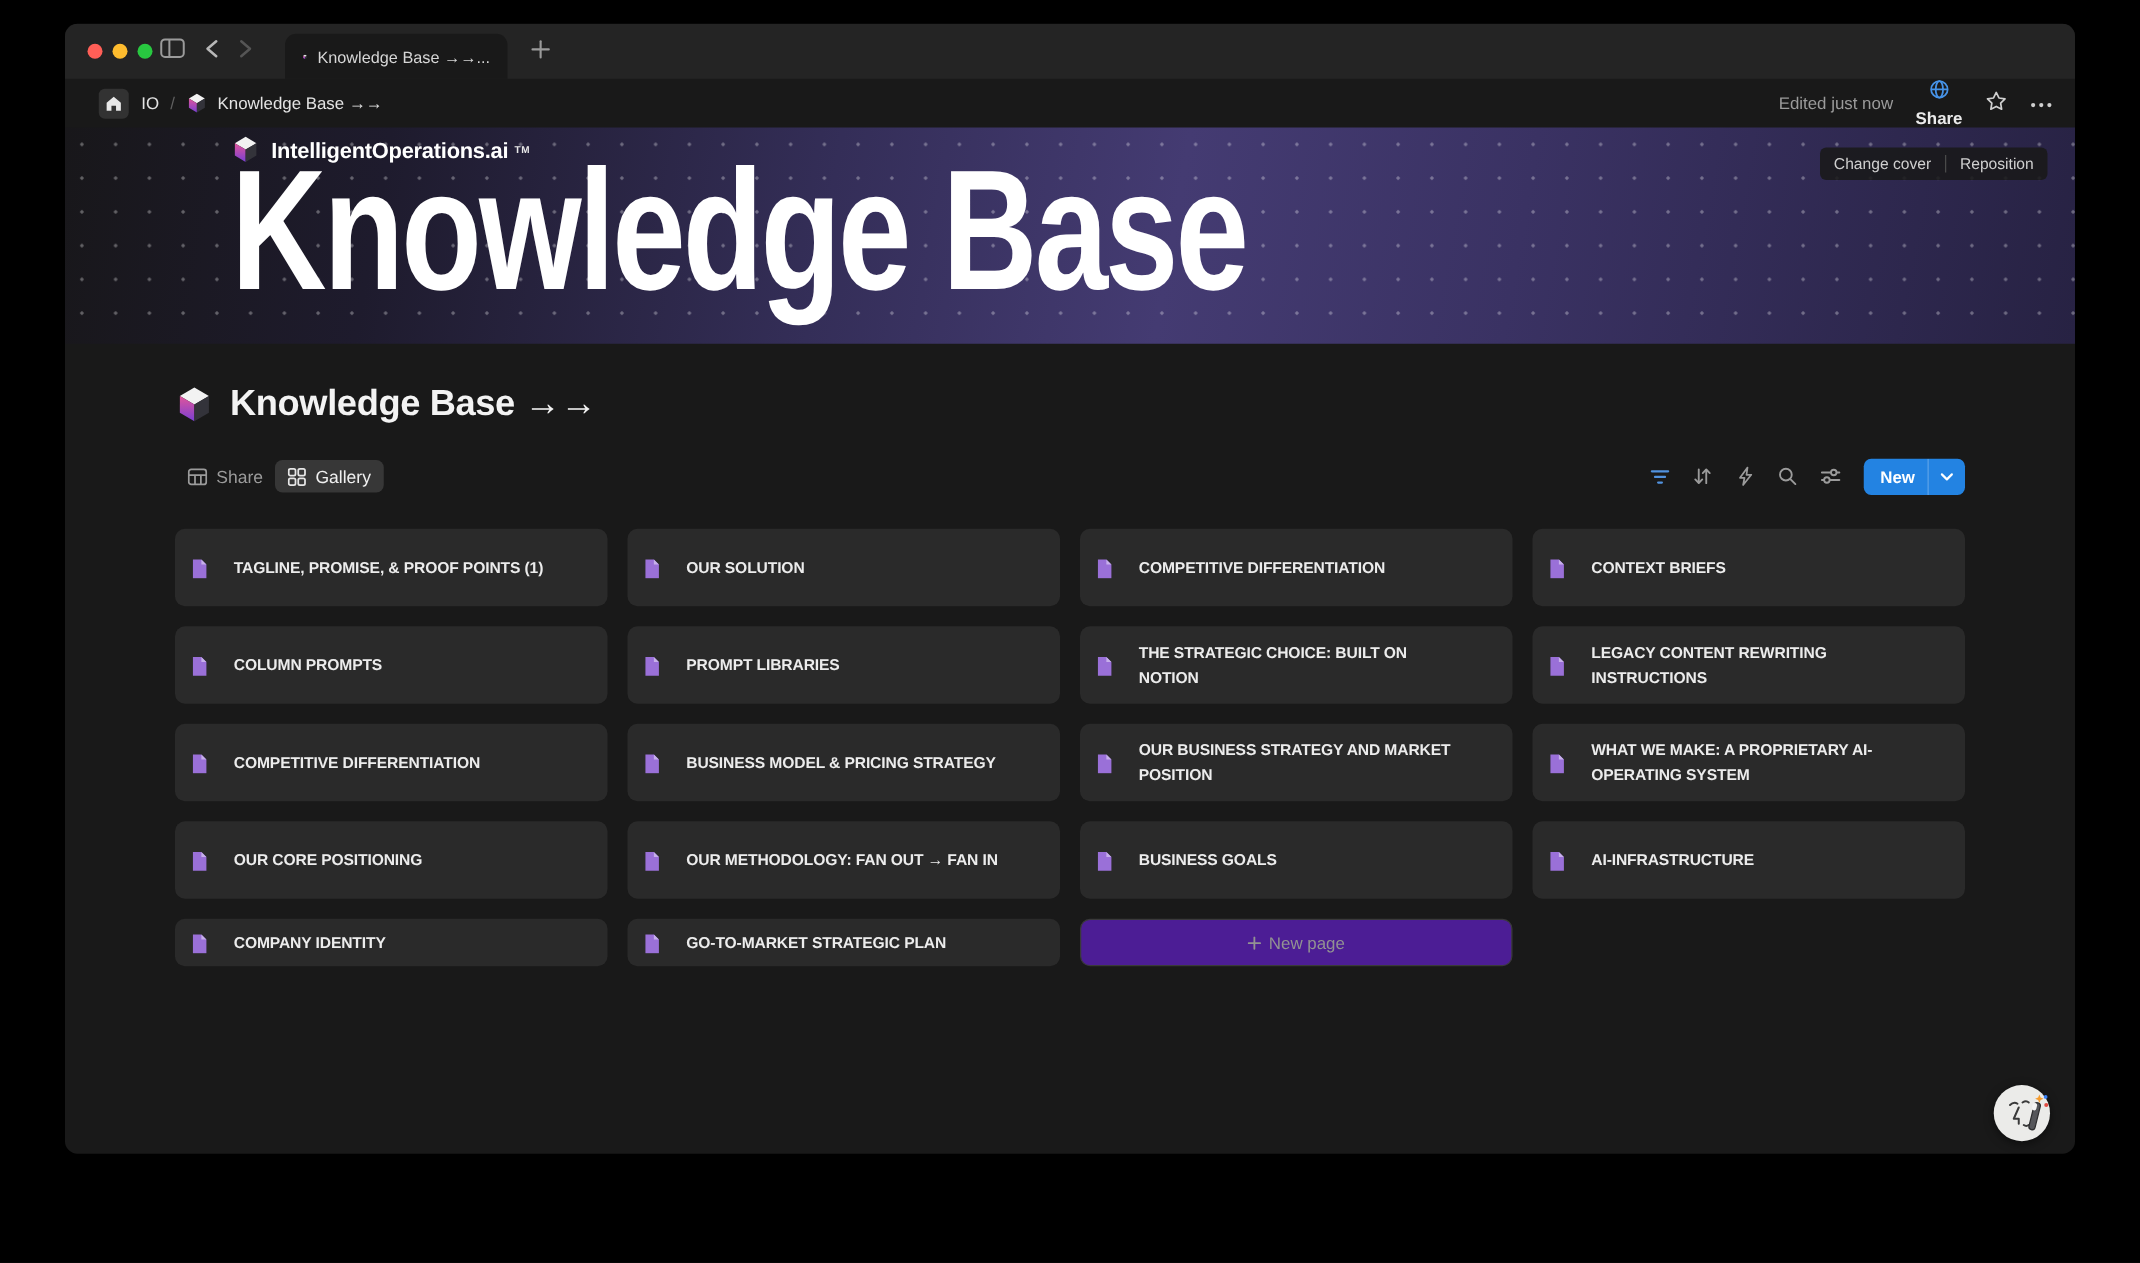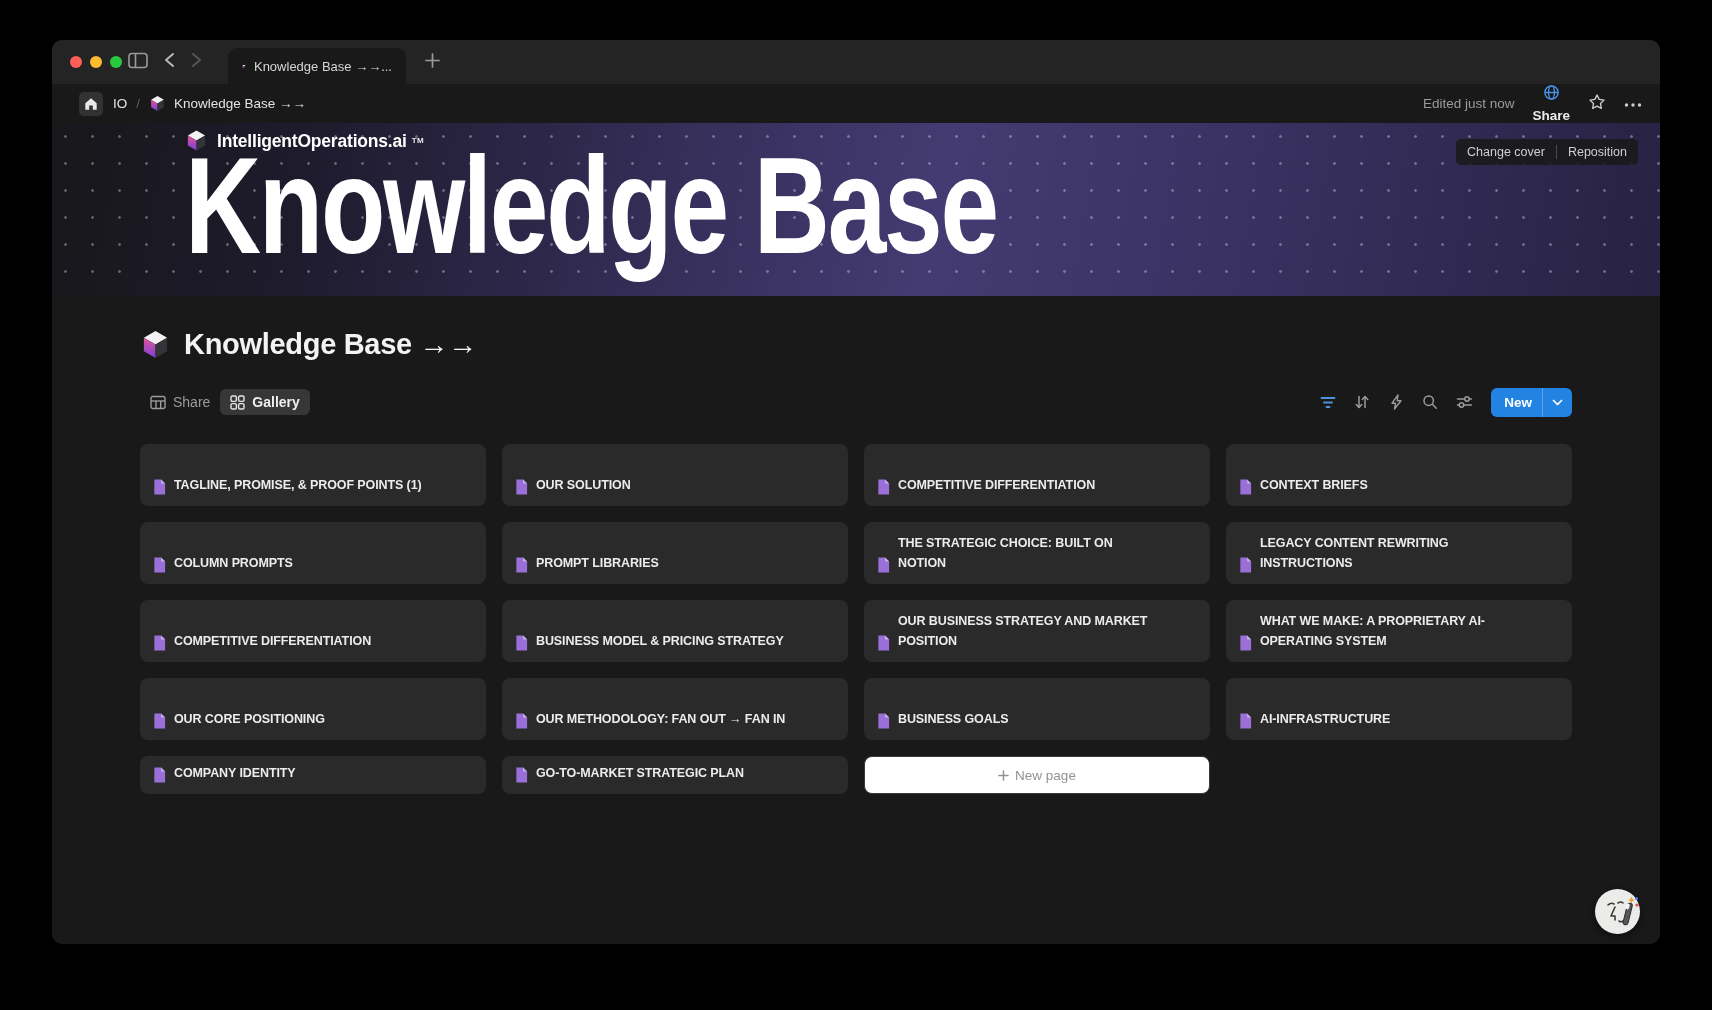--- a/index.html
+++ b/index.html
@@ -1,19 +1,19 @@
 <!DOCTYPE html>
 <html><head>
 <meta charset="utf-8">
 <style>
   * { margin:0; padding:0; box-sizing:border-box; }
   html,body { width:1712px; height:1010px; background:#000; overflow:hidden;
               font-family:"Liberation Sans", sans-serif; }
 
-  .window { position:absolute; left:52px; top:40px; width:1608px; height:904px;
+  .window { position:absolute; left:52px; top:19px; width:1608px; height:904px;
             background:#191919; border-radius:10px; overflow:hidden;
             box-shadow:0 18px 50px rgba(0,0,0,.7); }
 
   
   .tabbar { height:44px; background:#242424; display:flex; align-items:flex-end; position:relative; }
   .traffic { position:absolute; left:18px; top:16px; display:flex; gap:8px; }
   .light { width:12px; height:12px; border-radius:50%; }
   .l-red{background:#ff5f57}.l-yellow{background:#febc2e}.l-green{background:#28c840}
   .chrome-icons { position:absolute; left:76px; top:10px; display:flex; gap:16px; align-items:center; height:24px;}
   .tab { position:absolute; left:176px; top:8px; width:178px; height:36px; background:#191919;
@@ -50,39 +50,39 @@
   .cover-div { width:1px; height:14px; background:#4a4a4a; }
 
   
   .content { padding:32px 88px 0 88px; }
   .page-title-row { display:flex; align-items:center; gap:13px; }
   .page-title { color:#f3f3f3; font-size:29px; font-weight:700; letter-spacing:-.3px; }
 
   .views-row { margin-top:26px; display:flex; align-items:center; height:30px; }
   .view-tab { display:flex; align-items:center; gap:7px; font-size:14px; color:#9b9b9b;
               padding:5px 10px; border-radius:6px; }
-  .view-tab.active { background:#373737; color:#f0f0f0; font-weight:700; }
+  .view-tab.active { background:#373737; color:#f0f0f0; font-weight:400; }
   .views-right { margin-left:auto; display:flex; align-items:center; gap:8px; }
   .tool-ic { width:26px; height:26px; display:flex; align-items:center; justify-content:center; border-radius:5px;}
   .new-btn { margin-left:6px; background:#2383e2; border:none; border-radius:6px; height:29px;
              display:flex; align-items:center; color:#fff; font-size:13.5px; font-weight:700;
              padding:0; overflow:hidden; }
   .new-btn-label { padding:0 10px 0 13px; }
   .new-btn-sep { width:1px; height:29px; background:rgba(255,255,255,.25); }
   .new-btn-chev { padding:0 9px; display:flex; align-items:center; }
 
   
   .grid { margin-top:27px; display:grid; grid-template-columns:repeat(4,346px);
           grid-template-rows:62px 62px 62px 62px 38px; gap:16px; }
   .card { background:#2a2a2a; border-radius:8px; padding:11px 12px; display:flex;
-          align-items:flex-end; gap:7px; overflow:hidden; }
+          align-items:center; gap:20px; overflow:hidden; }
   .doc-icon { flex:0 0 auto; margin-top:1px; }
   .card-title { color:#ececec; font-size:12.5px; font-weight:700; letter-spacing:-.1px;
                 line-height:20px; max-width:256px; }
-  .new-page-cell { background:#ffffff; border:1px solid #3a3a3a; border-radius:8px;
+  .new-page-cell { background:#4c1d95; border:1px solid #3a3a3a; border-radius:8px;
                    display:flex; align-items:center; justify-content:center; gap:6px;
                    color:#929292; font-size:13.5px; }
 
   
   .ai-btn { position:absolute; right:20px; bottom:10px; width:45px; height:45px; border-radius:50%;
             background:#ebebe9; display:flex; align-items:center; justify-content:center;
             box-shadow:0 2px 8px rgba(0,0,0,.5); }
 </style>
 </head>
 <body>

